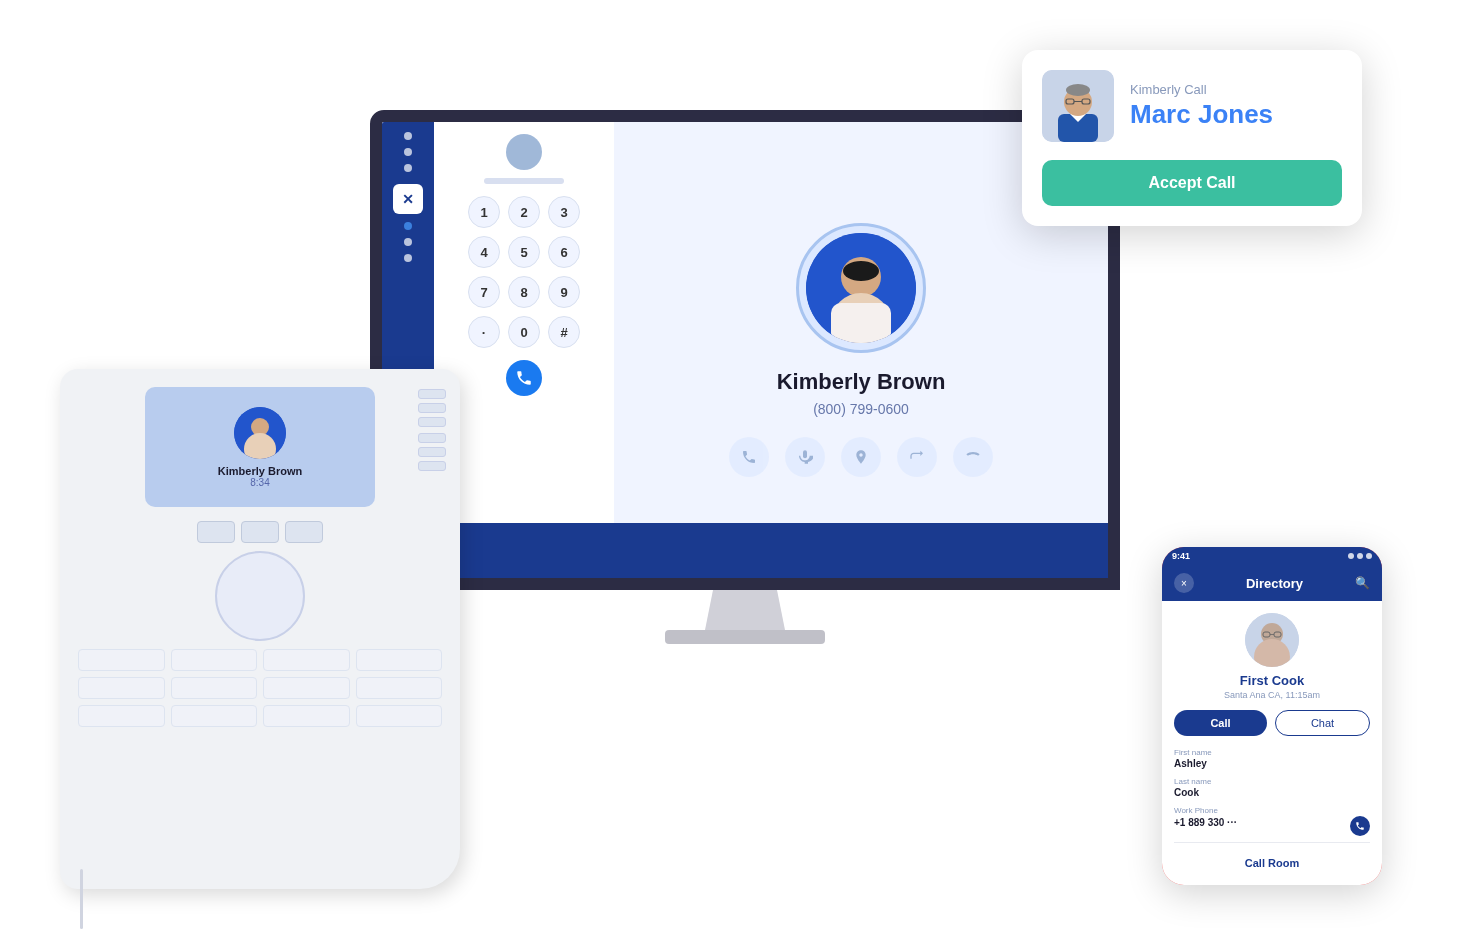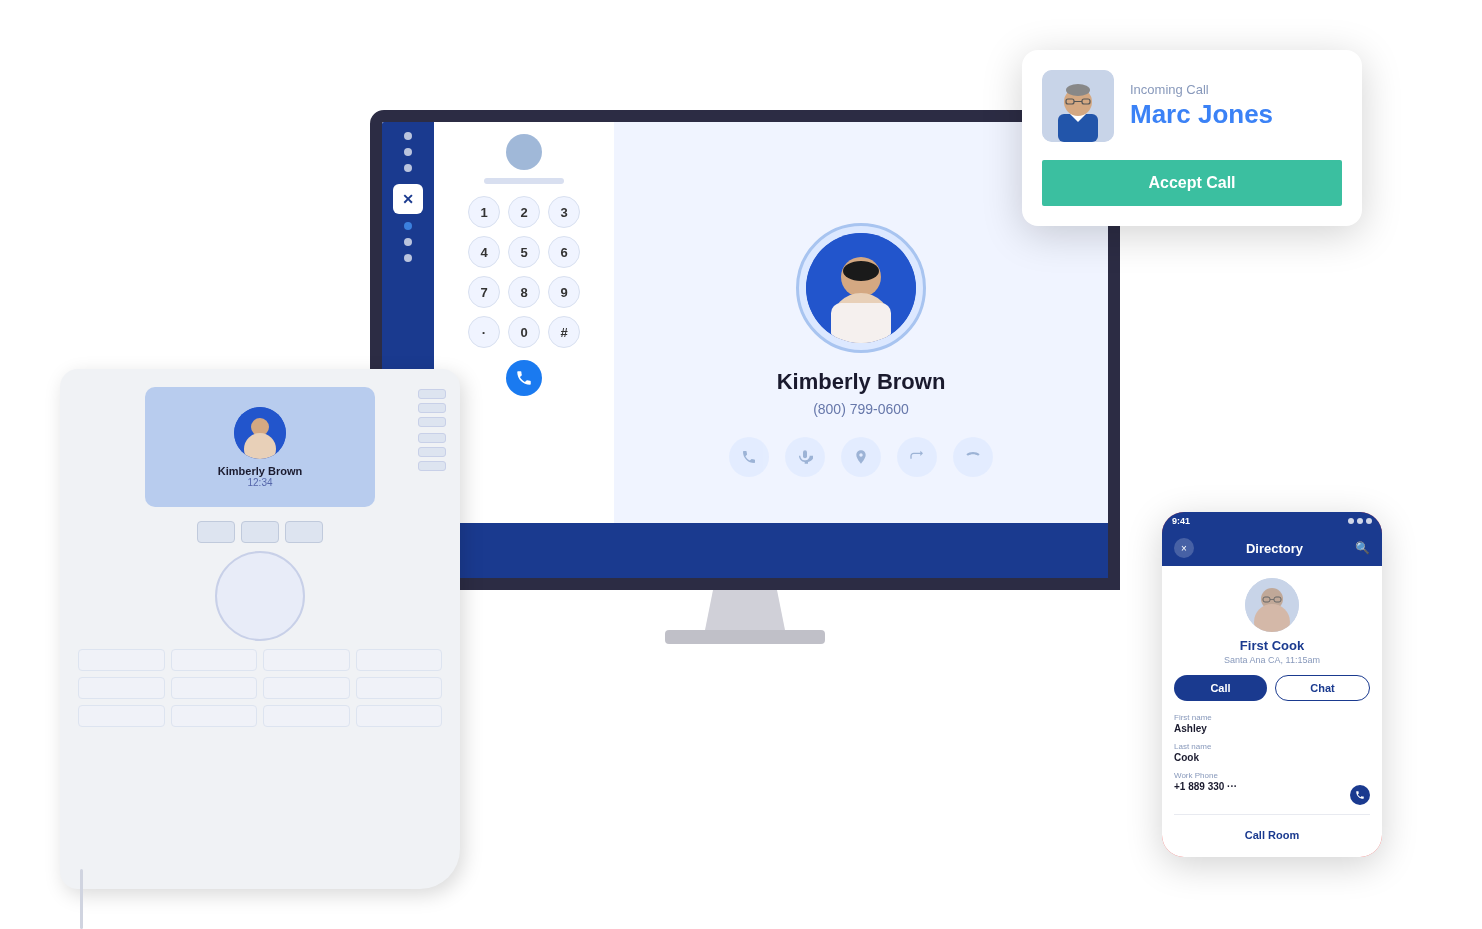--- a/index.html
+++ b/index.html
@@ -239,21 +239,21 @@
     .caller-name {
       font-size: 26px;
       font-weight: 700;
       color: #3b82f6;
     }
     .accept-btn {
       width: 100%;
       padding: 14px;
       background: #3bbfa0;
       border: none;
-      border-radius: 2px;
+      border-radius: 10px;
       font-size: 16px;
       font-weight: 600;
       color: #fff;
       cursor: pointer;
       text-align: center;
     }
 
     
     .deskphone {
       position: absolute;
@@ -363,21 +363,21 @@
       width: 28px;
       height: 10px;
       background: #dde4f0;
       border-radius: 3px;
       border: 1px solid #c8d0e8;
     }
 
     
     .mobile-card {
       position: absolute;
-      bottom: 72px;
+      bottom: 44px;
       right: 100px;
       width: 220px;
       background: #ef4444;
       border-radius: 22px;
       box-shadow: 0 8px 36px rgba(0,0,0,0.18);
       overflow: hidden;
       z-index: 90;
     }
     .mobile-status-bar {
       background: #1a3a8f;
@@ -476,21 +476,21 @@
       cursor: pointer;
       text-align: center;
     }
     .mobile-chat-btn {
       flex: 1;
       padding: 6px;
       background: #fff;
       border: 1.5px solid #1a3a8f;
       border-radius: 16px;
       font-size: 11px;
-      font-weight: 700;
+      font-weight: 400;
       color: #1a3a8f;
       cursor: pointer;
       text-align: center;
     }
     .mobile-field-label {
       font-size: 8px;
       color: #8899bb;
       margin-bottom: 1px;
     }
     .mobile-field-value {
@@ -546,21 +546,21 @@
         <circle cx="36" cy="32" r="14" fill="#d4a882"></circle>
 
         <ellipse cx="36" cy="20" rx="12" ry="6" fill="#888"></ellipse>
 
         <rect x="24" y="29" width="8" height="5" rx="2" fill="none" stroke="#555" stroke-width="1.2"></rect>
         <rect x="40" y="29" width="8" height="5" rx="2" fill="none" stroke="#555" stroke-width="1.2"></rect>
         <line x1="32" y1="31.5" x2="40" y2="31.5" stroke="#555" stroke-width="1"></line>
       </svg>
     </div>
     <div class="incoming-text">
-      <div class="incoming-label">Incoming Call</div>
+      <div class="incoming-label">Kimberly Call</div>
       <div class="caller-name">Marc Jones</div>
     </div>
   </div>
   <button class="accept-btn">Accept Call</button>
 </div>
 
 <div class="monitor">
   <div class="monitor-shell">
     <div class="monitor-screen">
 
@@ -671,21 +671,21 @@
 
     <div class="phone-screen">
       <div class="phone-screen-avatar">
         <svg width="52" height="52" viewBox="0 0 52 52">
           <circle cx="26" cy="26" r="26" fill="#2255cc"></circle>
           <circle cx="26" cy="20" r="9" fill="#d4a882"></circle>
           <ellipse cx="26" cy="42" rx="16" ry="16" fill="#e8d0b8"></ellipse>
         </svg>
       </div>
       <div class="phone-screen-name">Kimberly Brown</div>
-      <div class="phone-screen-time">12:34</div>
+      <div class="phone-screen-time">8:34</div>
     </div>
 
     <div class="phone-buttons-area">
       <div class="phone-btn"></div>
       <div class="phone-btn"></div>
       <div class="phone-btn"></div>
     </div>
 
     <div class="phone-nav">
       
@@ -750,21 +750,21 @@
     </div>
 
     <div class="mobile-field-label">First name</div>
     <div class="mobile-field-value">Ashley</div>
 
     <div class="mobile-field-label">Last name</div>
     <div class="mobile-field-value">Cook</div>
 
     <div class="mobile-field-label">Work Phone</div>
     <div class="mobile-work-phone-row">
-      <div class="mobile-field-value" style="margin-bottom:16px">+1 889 330 ···</div>
+      <div class="mobile-field-value" style="margin-bottom:8px">+1 889 330 ···</div>
       <div class="mobile-phone-call-icon">
         <svg width="10" height="10" viewBox="0 0 24 24" fill="#fff">
           <path d="M6.6 10.8c1.4 2.8 3.8 5.1 6.6 6.6l2.2-2.2c.3-.3.7-.4 1-.2 1.1.4 2.3.6 3.6.6.6 0 1 .4 1 1V20c0 .6-.4 1-1 1-9.4 0-17-7.6-17-17 0-.6.4-1 1-1h3.5c.6 0 1 .4 1 1 0 1.3.2 2.5.6 3.6.1.3 0 .7-.2 1L6.6 10.8z"></path>
         </svg>
       </div>
     </div>
 
     <div class="mobile-divider"></div>
     <div class="call-room-link">Call Room</div>
   </div>

